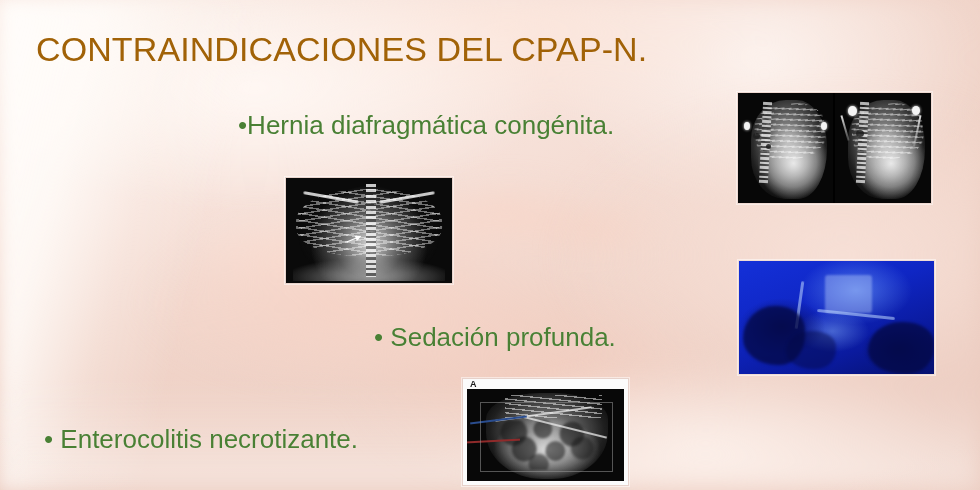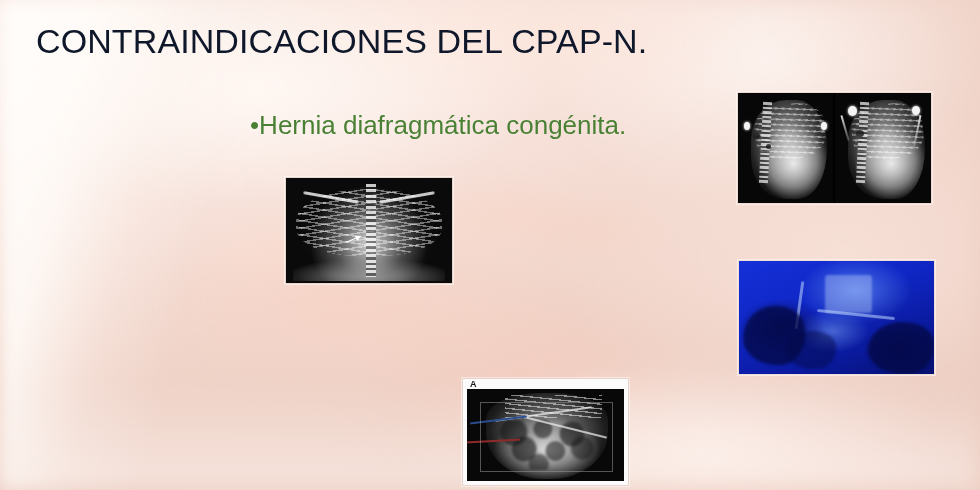--- a/index.html
+++ b/index.html
@@ -48,30 +48,30 @@
       radial-gradient(34% 26% at 72% 92%, rgba(252,240,234,.95) 0%, rgba(252,240,234,0) 76%),
       linear-gradient(to top, rgba(255,251,248,.55) 0%, rgba(255,251,248,0) 22%);
     filter:blur(12px);
   }
   .bg-vig{
     background:radial-gradient(130% 110% at 50% 45%, rgba(255,255,255,0) 55%, rgba(226,186,172,.28) 100%);
   }
 
   
   #title{
-    position:absolute;left:36px;top:22px;
-    font-size:34px;color:#0f172a;letter-spacing:.1px;white-space:nowrap;
+    position:absolute;left:36px;top:30px;
+    font-size:34px;color:#a16207;letter-spacing:.1px;white-space:nowrap;
   }
 
   
   .bullet{
     position:absolute;color:#4a8034;font-size:26px;white-space:nowrap;
     text-shadow:0 0 1px rgba(255,255,255,.45);
   }
-  #b-hernia{left:238px;top:110px;margin-left:12px;}
+  #b-hernia{left:238px;top:110px;}
   #b-neumo {left:48px; top:216px;}
   #b-sed   {left:374px;top:322px;}
   #b-enter {left:44px; top:424px;}
 
   
   .pic{position:absolute;overflow:hidden;background:#000;}
   .pic .inner{position:absolute;inset:0;}
 
   
   #pic-hernia{left:737px;top:92px;width:193px;height:110px;
@@ -208,20 +208,22 @@
   <div class="bg-layer bg-base"></div>
   <div class="bg-layer bg-b1"></div>
   <div class="bg-layer bg-b2"></div>
   <div class="bg-layer bg-b3"></div>
   <div class="bg-layer bg-b4"></div>
   <div class="bg-layer bg-vig"></div>
 
   <div id="title">CONTRAINDICACIONES DEL CPAP-N.</div>
 
   <div class="bullet" id="b-hernia">•Hernia diafragmática congénita.</div>
+  <div class="bullet" id="b-sed">• Sedación profunda.</div>
+  <div class="bullet" id="b-enter">• Enterocolitis necrotizante.</div>
 
   <div class="pic" id="pic-hernia">
     <div class="film left">
       <div class="torso"></div>
       <div class="ribs"></div>
       <div class="spine"></div>
       <div class="gasbub" style="left:16%;top:36%;width:7px;height:6px;"></div>
       <div class="gasbub" style="left:30%;top:46%;width:5px;height:5px;"></div>
       <div class="lead" style="left:6%;top:26%;width:6px;height:8px;"></div>
       <div class="lead" style="left:88%;top:26%;width:6px;height:8px;"></div>

